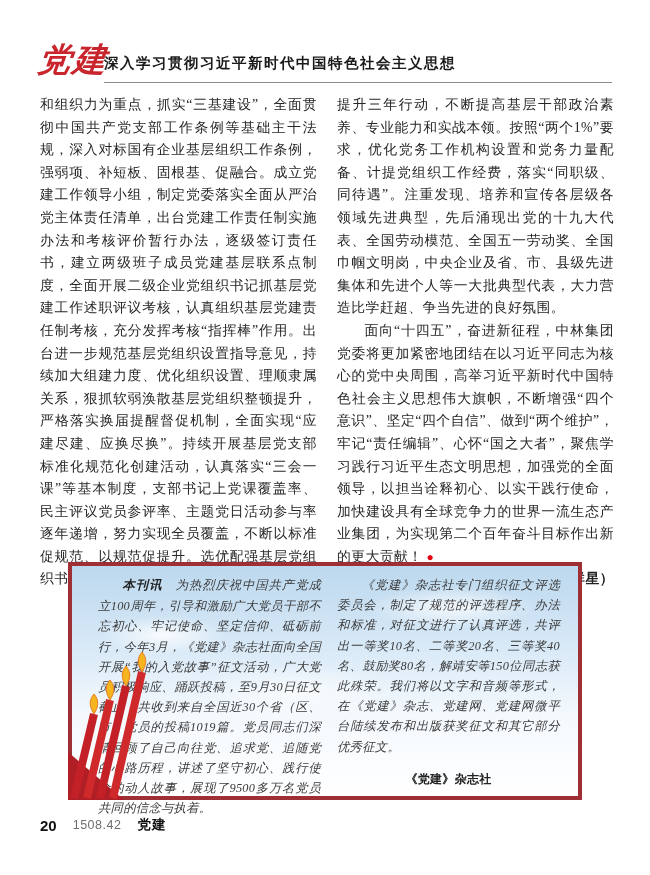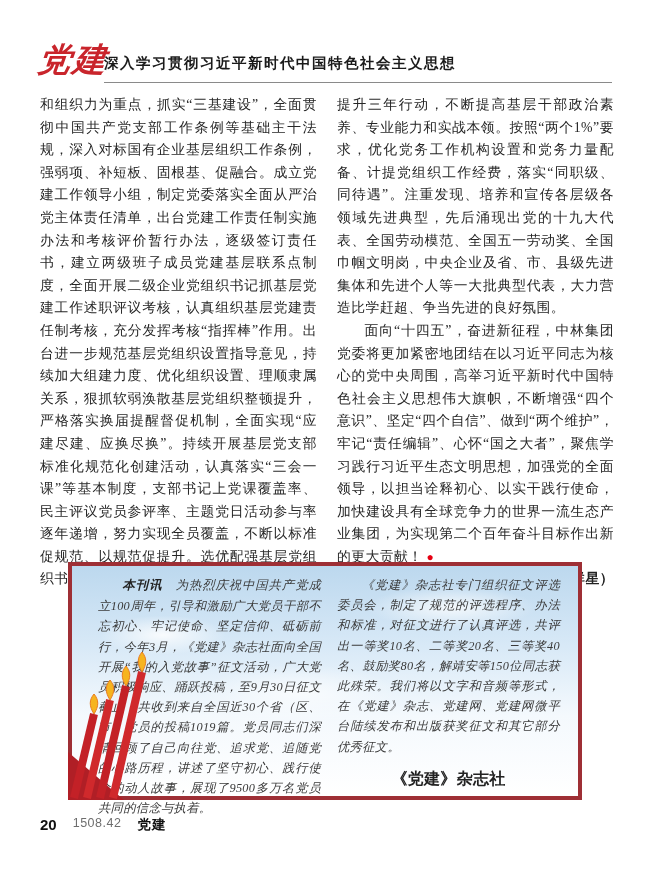--- a/index.html
+++ b/index.html
@@ -64,31 +64,31 @@
   }
   .notice-col{
     flex:1;font-style:italic;
     font-size:12.3px;line-height:20.2px;letter-spacing:0.3px;
     text-align:justify;text-justify:inter-ideograph;color:#3a3a3a;
   }
   .notice-col p{margin:0;text-indent:2em;}
   .lead{font-weight:bold;color:#222;font-family:Liberation Mono, monospace;}
   .signature{margin-top:12px;text-align:center;font-style:italic;}
   .signature .sig-name{
-    font-weight:bold;font-style:normal;font-size:16px;color:#222;
+    font-weight:bold;font-style:normal;font-size:12px;color:#222;
     font-family:"Liberation Sans","DejaVu Sans",sans-serif;
   }
   .signature .sig-date{font-size:12.5px;margin-top:4px;color:#333;font-style:normal;}
 
   .torches{position:absolute;left:-4px;bottom:-4px;width:92px;height:150px;pointer-events:none;}
 
   
   .footer{
     position:absolute;left:40px;top:816px;
-    display:flex;align-items:flex-start;gap:16px;
+    display:flex;align-items:center;gap:16px;
     font-family:"Liberation Sans","DejaVu Sans",sans-serif;
   }
   .page-num{font-weight:bold;font-size:15px;color:#111;}
   .issue{font-size:12.5px;color:#6e6e6e;letter-spacing:0.5px;}
   .mag-name{font-weight:bold;font-size:13.5px;color:#111;letter-spacing:1px;}
 </style>
 </head>
 <body>
 
 <div class="page">

